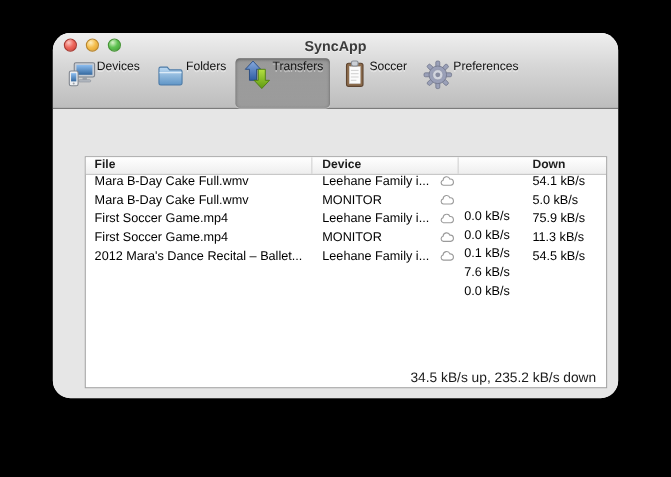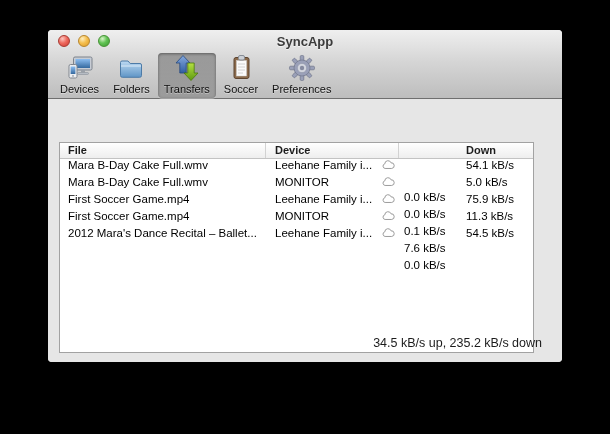--- a/index.html
+++ b/index.html
@@ -1,21 +1,21 @@
 <!DOCTYPE html>
 <html><head>
 <meta charset="utf-8">
 <style>
   * { margin:0; padding:0; box-sizing:border-box; }
   html,body { width:610px; height:434px; background:#000; overflow:hidden;
               font-family:"Liberation Sans", sans-serif; }
 
   .window {
     position:absolute; left:48px; top:30px; width:514px; height:332px;
-    border-radius:4px; background:#e6e6e6;
+    border-radius:16px; background:#e6e6e6;
     box-shadow:0 14px 34px rgba(0,0,0,.65), inset 0 1px 0 rgba(255,255,255,.55);
     overflow:hidden;
   }
 
   
   .header {
     position:absolute; left:0; top:0; width:100%; height:69px;
     background:linear-gradient(#efefef, #d6d6d6 45%, #bdbdbd);
     border-bottom:1px solid #6f6f6f;
   }
@@ -25,38 +25,38 @@
   .light.red    { background:radial-gradient(circle at 35% 28%, #fbc6c0, #ee6a5f 45%, #cf3a30); border:1px solid #a83a32; }
   .light.yellow { background:radial-gradient(circle at 35% 28%, #fdeec0, #f5bf4f 45%, #dd9a23); border:1px solid #b8862d; }
   .light.green  { background:radial-gradient(circle at 35% 28%, #d8f3c8, #61c354 45%, #3d9b31); border:1px solid #459334; }
   .title {
     position:absolute; left:0; right:0; top:4px; text-align:center;
     font-size:13px; font-weight:bold; color:#3b3b3b;
     text-shadow:0 1px 0 rgba(255,255,255,.55);
   }
   .toolbar { position:absolute; left:6px; top:23px; height:45px; display:flex; gap:2px; }
   .tool-item {
-    display:flex; flex-direction:column; align-items:center; justify-content:flex-start;
+    display:flex; flex-direction:row; align-items:flex-start; justify-content:flex-start;
     padding:1px 6px 2px; border-radius:4px; cursor:default;
   }
   .tool-item.selected {
     background:linear-gradient(rgba(0,0,0,.30), rgba(0,0,0,.18));
     box-shadow:inset 0 1px 3px rgba(0,0,0,.4), 0 1px 0 rgba(255,255,255,.35);
   }
   .tool-icon { width:28px; height:28px; }
   .tool-label {
     font-size:11px; color:#111; margin-top:1px;
     text-shadow:0 1px 0 rgba(255,255,255,.4); white-space:nowrap;
   }
 
   
   .content { position:absolute; left:0; top:70px; right:0; bottom:0; background:#e6e6e6; }
 
   .table {
-    position:absolute; left:11px; top:42px; width:475px; height:211px;
+    position:absolute; left:29px; top:42px; width:475px; height:211px;
     background:#fff; border:1px solid #a2a2a2;
   }
   .thead { display:flex; height:16px; background:linear-gradient(#ffffff, #eeeeee); border-bottom:1px solid #c3c3c3; }
   .th {
     font-size:11px; font-weight:bold; color:#1d1d1d; line-height:15px;
     border-right:1px solid #d2d2d2; overflow:hidden; white-space:nowrap;
   }
   .th:last-child { border-right:none; }
   .col-file   { width:206px; padding-left:8px; }
   .col-device { width:133px; padding-left:9px; }

